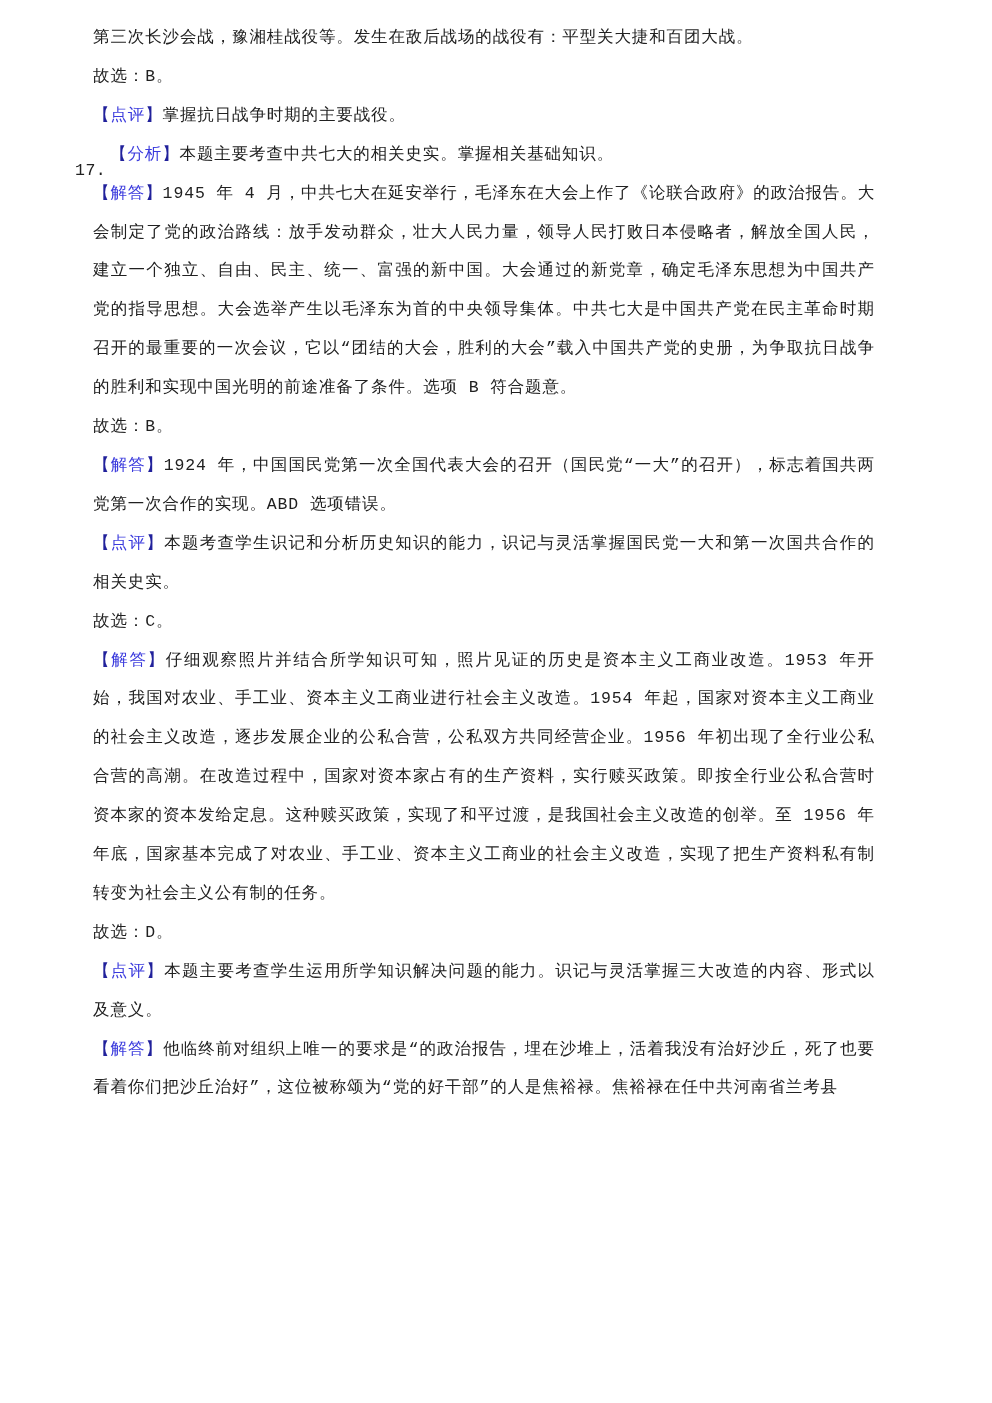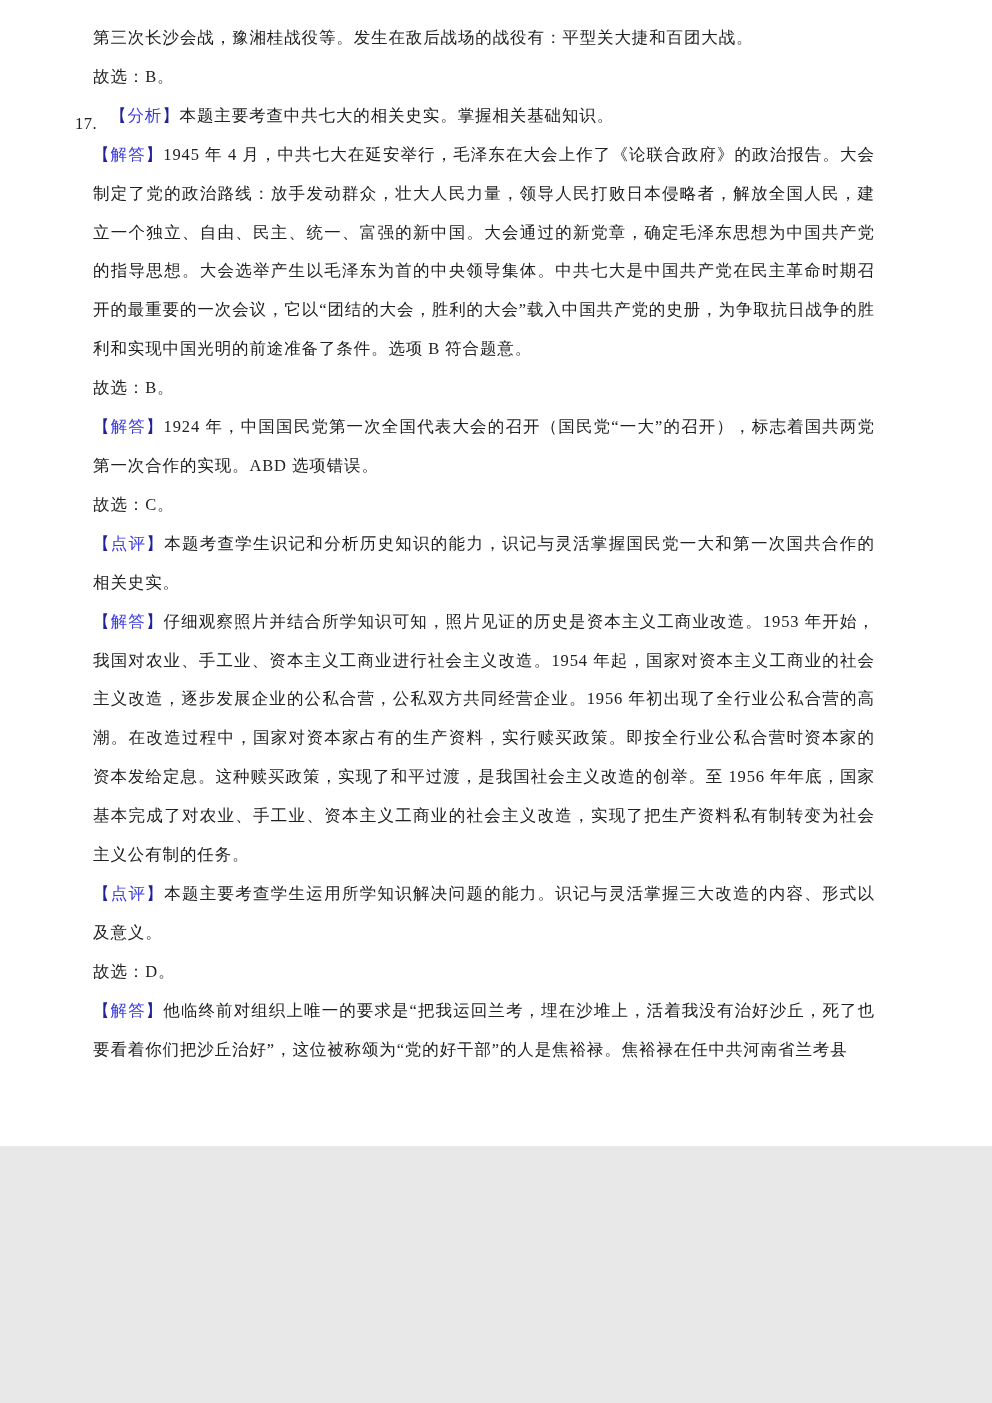--- a/index.html
+++ b/index.html
@@ -8,69 +8,71 @@
     --bracket: #21219b;
     --taglabel: #3b3bdd;
   }
   html, body { margin: 0; padding: 0; }
   body {
     background: #e8e8e8;
     font-family: "Liberation Serif", "DejaVu Serif", serif;
   }
   .page {
     width: 992px;
-    height: 1146px;
+    height: 1403px;
     background: var(--bg);
     overflow: hidden;
     position: relative;
     margin: 0 auto;
+    font-family: Liberation Mono, monospace;
   }
   .content {
     padding: 19px 0 0 93px;
     width: 782px;
   }
   .para {
     margin: 0;
     position: relative;
     font-size: 16.5px;
     line-height: 38.9px;
     letter-spacing: 0.88px;
     color: var(--text);
     text-align: justify;
     text-justify: inter-character;
   }
   .para.numbered { text-indent: 17px; }
   .num {
     position: absolute;
     left: -18px;
-    top: 8px;
+    top: 16px;
     text-indent: 0;
     letter-spacing: 0.5px;
     color: var(--text);
   }
   .tag .br  { color: var(--bracket); }
   .tag .lbl { color: var(--taglabel); }
 </style>
 </head>
 <body>
 
 <div class="page">
   <div class="content">
 
     <p class="para"><span>第三次长沙会战，豫湘桂战役等。发生在敌后战场的战役有：平型关大捷和百团大战。</span></p>
     <p class="para"><span>故选：B。</span></p>
+    <p class="para"><span class="tag"><span class="br">【</span><span class="lbl">点评</span><span class="br">】</span></span><span>掌握抗日战争时期的主要战役。</span></p>
 
     <p class="para numbered"><span class="num">17.</span><span class="tag"><span class="br">【</span><span class="lbl">分析</span><span class="br">】</span></span><span>本题主要考查中共七大的相关史实。掌握相关基础知识。</span></p>
     <p class="para"><span class="tag"><span class="br">【</span><span class="lbl">解答</span><span class="br">】</span></span><span>1945 年 4 月，中共七大在延安举行，毛泽东在大会上作了《论联合政府》的政治报告。大会制定了党的政治路线：放手发动群众，壮大人民力量，领导人民打败日本侵略者，解放全国人民，建立一个独立、自由、民主、统一、富强的新中国。大会通过的新党章，确定毛泽东思想为中国共产党的指导思想。大会选举产生以毛泽东为首的中央领导集体。中共七大是中国共产党在民主革命时期召开的最重要的一次会议，它以“团结的大会，胜利的大会”载入中国共产党的史册，为争取抗日战争的胜利和实现中国光明的前途准备了条件。选项 B 符合题意。</span></p>
     <p class="para"><span>故选：B。</span></p>
 
     <p class="para"><span class="tag"><span class="br">【</span><span class="lbl">解答</span><span class="br">】</span></span><span>1924 年，中国国民党第一次全国代表大会的召开（国民党“一大”的召开），标志着国共两党第一次合作的实现。ABD 选项错误。</span></p>
+    <p class="para"><span class="tag"><span class="br">【</span><span class="lbl">点评</span><span class="br">】</span></span><span>本题考查学生识记和分析历史知识的能力，识记与灵活掌握国民党一大和第一次国共合作的相关史实。</span></p>
     <p class="para"><span>故选：C。</span></p>
-    <p class="para"><span class="tag"><span class="br">【</span><span class="lbl">点评</span><span class="br">】</span></span><span>本题考查学生识记和分析历史知识的能力，识记与灵活掌握国民党一大和第一次国共合作的相关史实。</span></p>
 
     <p class="para"><span class="tag"><span class="br">【</span><span class="lbl">解答</span><span class="br">】</span></span><span>仔细观察照片并结合所学知识可知，照片见证的历史是资本主义工商业改造。1953 年开始，我国对农业、手工业、资本主义工商业进行社会主义改造。1954 年起，国家对资本主义工商业的社会主义改造，逐步发展企业的公私合营，公私双方共同经营企业。1956 年初出现了全行业公私合营的高潮。在改造过程中，国家对资本家占有的生产资料，实行赎买政策。即按全行业公私合营时资本家的资本发给定息。这种赎买政策，实现了和平过渡，是我国社会主义改造的创举。至 1956 年年底，国家基本完成了对农业、手工业、资本主义工商业的社会主义改造，实现了把生产资料私有制转变为社会主义公有制的任务。</span></p>
+    <p class="para"><span>故选：D。</span></p>
     <p class="para"><span class="tag"><span class="br">【</span><span class="lbl">点评</span><span class="br">】</span></span><span>本题主要考查学生运用所学知识解决问题的能力。识记与灵活掌握三大改造的内容、形式以及意义。</span></p>
-    <p class="para"><span>故选：D。</span></p>
 
-    <p class="para"><span class="tag"><span class="br">【</span><span class="lbl">解答</span><span class="br">】</span></span><span>他临终前对组织上唯一的要求是“把我运回兰考，埋在沙堆上，活着我没有治好沙丘，死了也要看着你们把沙丘治好”，这位被称颂为“党的好干部”的人是焦裕禄。焦裕禄在任中共河南省兰考县</span></p>
+    <p class="para"><span class="tag"><span class="br">【</span><span class="lbl">解答</span><span class="br">】</span></span><span>他临终前对组织上唯一的要求是“的政治报告，埋在沙堆上，活着我没有治好沙丘，死了也要看着你们把沙丘治好”，这位被称颂为“党的好干部”的人是焦裕禄。焦裕禄在任中共河南省兰考县</span></p>
 
   </div>
 </div>
 
 </body></html>

